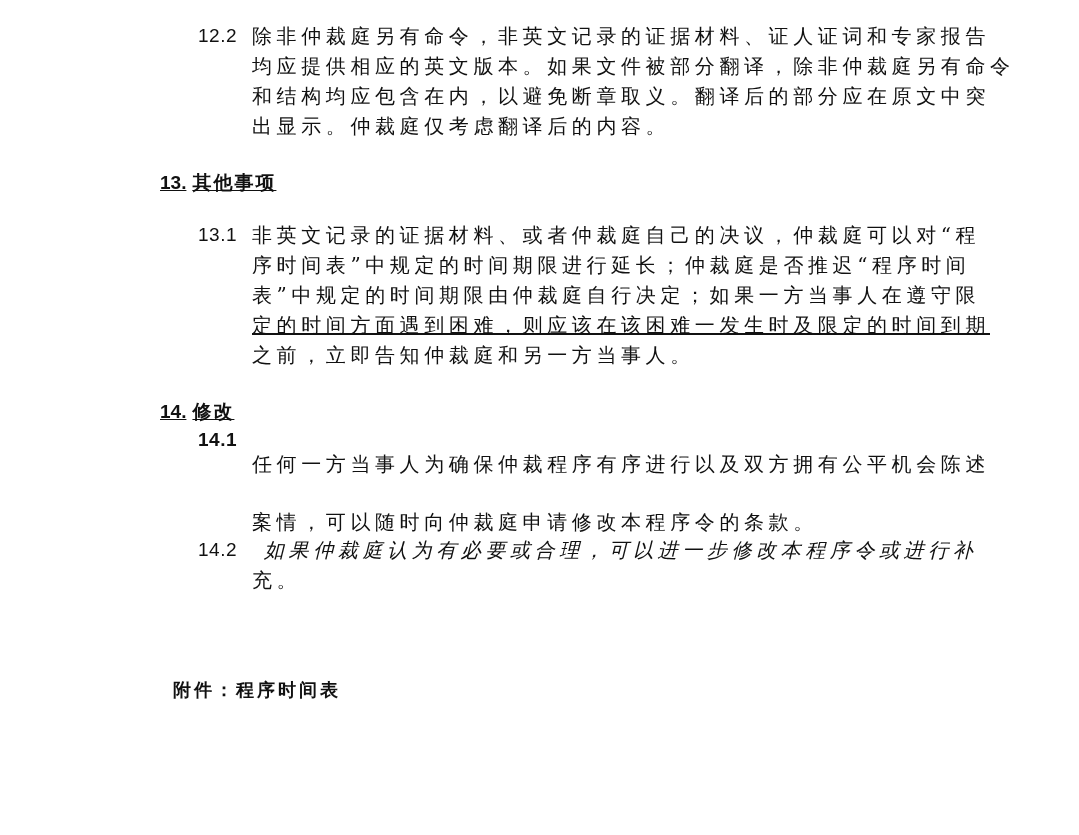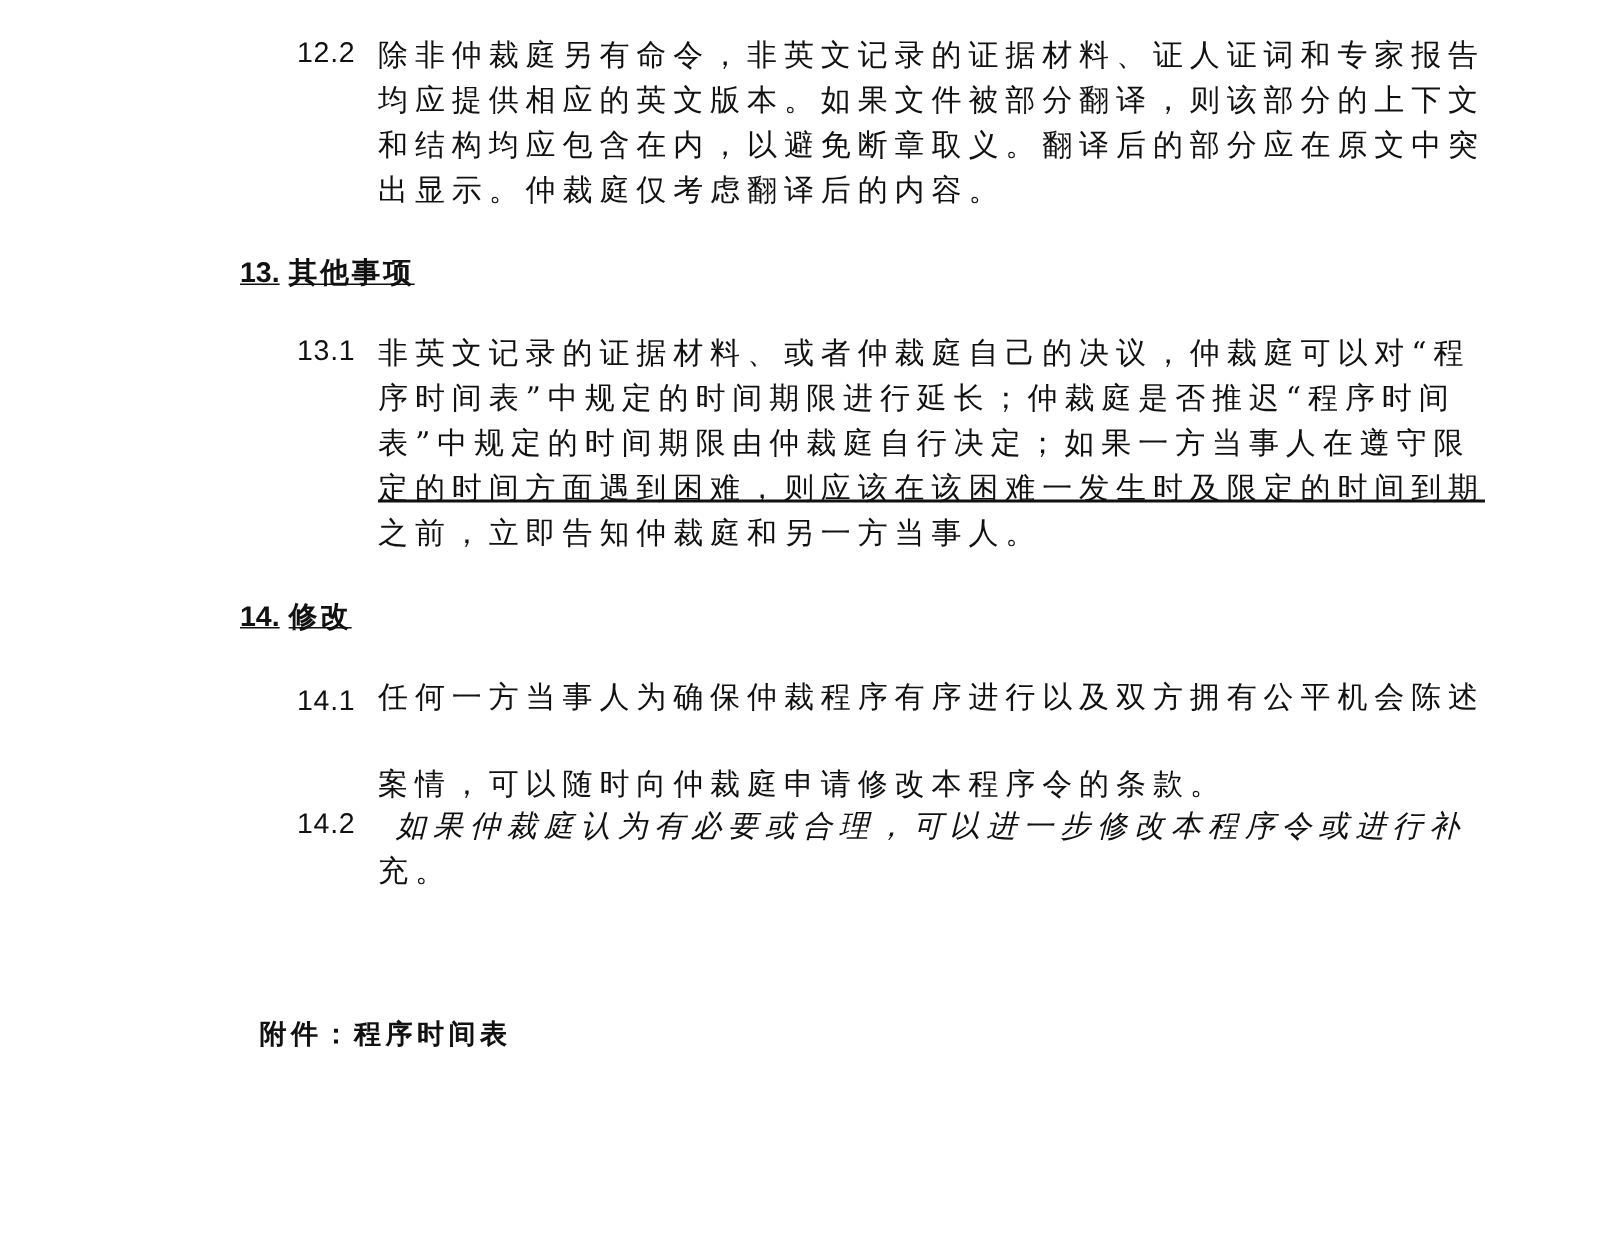--- a/index.html
+++ b/index.html
@@ -45,21 +45,21 @@
       line-height: 30px;
       letter-spacing: 3px;
     }
   </style>
 </head>
 <body>
 
 <div>
   <span class="num" style="left:198px; top:21px;">12.2</span>
   <span class="line" style="left:252px; top:21px;">除非仲裁庭另有命令，非英文记录的证据材料、证人证词和专家报告</span>
-  <span class="line" style="left:252px; top:51px;">均应提供相应的英文版本。如果文件被部分翻译，则该部分的上下文</span>
+  <span class="line" style="left:252px; top:51px;">均应提供相应的英文版本。如果文件被部分翻译，除非仲裁庭另有命令</span>
   <span class="line" style="left:252px; top:81px;">和结构均应包含在内，以避免断章取义。翻译后的部分应在原文中突</span>
   <span class="line" style="left:252px; top:111px;">出显示。仲裁庭仅考虑翻译后的内容。</span>
 </div>
 
 <div class="heading" style="left:160px; top:167px;">
   <span class="hnum">13.</span><span>其他事项</span>
 </div>
 
 <div>
   <span class="num" style="left:198px; top:220px;">13.1</span>
@@ -68,21 +68,21 @@
   <span class="line" style="left:252px; top:280px;">表”中规定的时间期限由仲裁庭自行决定；如果一方当事人在遵守限</span>
   <span class="line" style="left:252px; top:310px;text-decoration:underline;">定的时间方面遇到困难，则应该在该困难一发生时及限定的时间到期</span>
   <span class="line" style="left:252px; top:340px;">之前，立即告知仲裁庭和另一方当事人。</span>
 </div>
 
 <div class="heading" style="left:160px; top:396px;">
   <span class="hnum">14.</span><span>修改</span>
 </div>
 
 <div>
-  <span class="num" style="left:198px; top:453px;">14.1</span>
+  <span class="num" style="left:198px; top:425px;font-weight:bold;">14.1</span>
   <span class="line" style="left:252px; top:449px;">任何一方当事人为确保仲裁程序有序进行以及双方拥有公平机会陈述</span>
   <span class="line" style="left:252px; top:507px;">案情，可以随时向仲裁庭申请修改本程序令的条款。</span>
 </div>
 
 <div>
   <span class="num" style="left:198px; top:535px;">14.2</span>
   <span class="line" style="left:264px; top:535px;font-style:italic;">如果仲裁庭认为有必要或合理，可以进一步修改本程序令或进行补</span>
   <span class="line" style="left:252px; top:565px;">充。</span>
 </div>
 

